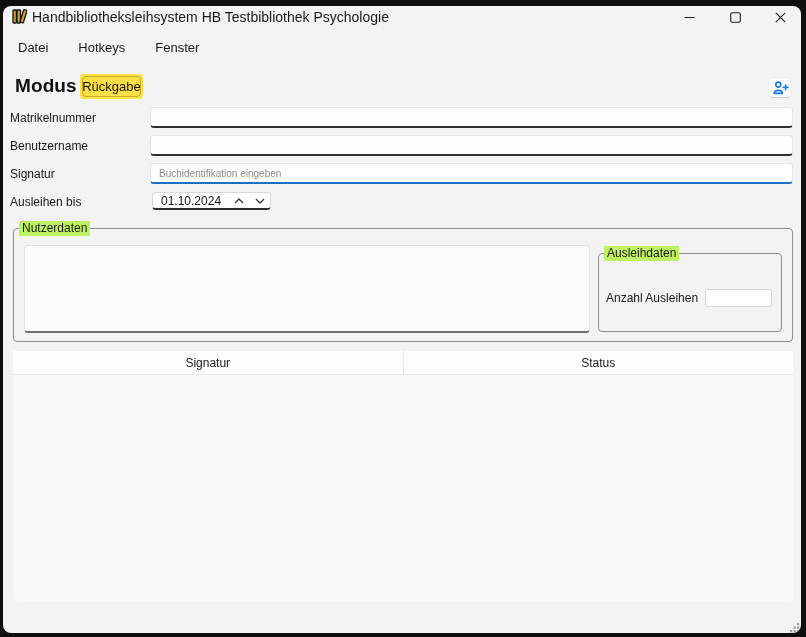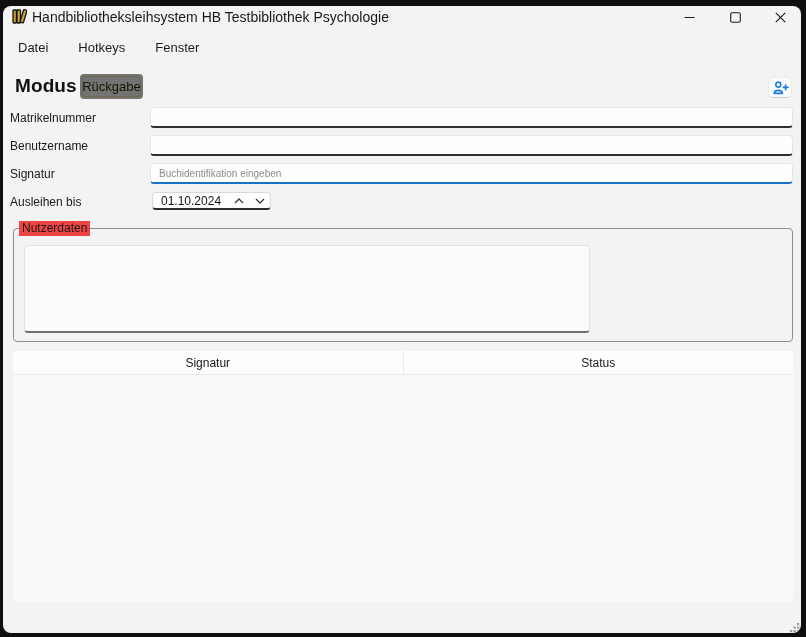--- a/index.html
+++ b/index.html
@@ -60,21 +60,21 @@
     position:absolute; left:149px; top:186px; width:119px; height:18px;
     background:#fefefe; border:1px solid #d9d9d9; border-bottom:2px solid #2c2c2c;
     border-radius:4px; display:flex; align-items:flex-end;
   }
   .datebox .date-value { font-size:12px; color:#141414; margin-left:8px; flex:0 0 auto; }
   .spin { width:21px; height:100%; border:none; background:transparent; display:flex; align-items:center; justify-content:center; padding:0; }
   .spin.up { margin-left:auto; }
   
   .groupbox { position:absolute; border:1px solid #8f8f8f; border-radius:4px; }
   .groupbox > .gb-label {
-    position:absolute; top:-8px; left:5px; padding:0 3px; background:#ef4444;
+    position:absolute; top:-8px; left:5px; padding:0 3px; background:#bef264;
     font-size:12px; color:#191919; line-height:15px;
   }
   .gb-nutzer { left:10px; top:222px; width:780px; height:114px; }
   .gb-ausleih { width:184px; height:79px; background:#f3f3f3; }
   .nutzer-textarea {
     position:absolute; left:10px; top:16px; width:566px; height:88px;
     background:#fbfbfb; border:1px solid #e2e2e2; border-bottom:2px solid #6f6f6f;
     border-radius:4px; resize:none; outline:none; font-family:inherit; font-size:12px; padding:4px 6px; color:#1b1b1b;
   }
   .anzahl-label { position:absolute; left:7px; top:37px; font-size:12px; color:#191919; }
@@ -123,21 +123,21 @@
     </button>
   </div>
 
   <div class="menubar">
     <div class="menu-item">Datei</div>
     <div class="menu-item">Hotkeys</div>
     <div class="menu-item">Fenster</div>
   </div>
 
   <div class="mode-label">Modus</div>
-  <div class="mode-badge" style="background:#737373;">Rückgabe</div>
+  <div class="mode-badge" style="background:#fde047;">Rückgabe</div>
   <button class="adduser-btn">
     <svg width="17" height="14" viewBox="0 0 17 14">
       <circle cx="6.3" cy="3.7" r="2.5" fill="none" stroke="#1F7CE4" stroke-width="1.7"></circle>
       <path d="M 2.2 12.3 Q 2.2 9.3 6.3 9.3 Q 10.4 9.3 10.4 12.3 Z" fill="none" stroke="#1F7CE4" stroke-width="1.7" stroke-linejoin="round"></path>
       <path d="M 13.6 4.0 L 13.6 8.6 M 11.3 6.3 L 15.9 6.3" stroke="#1F7CE4" stroke-width="1.7" stroke-linecap="round"></path>
     </svg>
   </button>
 
   <div class="field-label" style="top:105px;">Matrikelnummer</div>
   <input class="textbox" style="top: 101px;" value="">
@@ -159,20 +159,25 @@
     <button class="spin down">
       <svg width="10" height="6" viewBox="0 0 10 6">
           <path d="M1 1 L5 5 L9 1" fill="none" stroke="#3c3c3c" stroke-width="1.3"></path>
         </svg>
     </button>
   </div>
 
   <div class="groupbox gb-nutzer">
     <span class="gb-label">Nutzerdaten</span>
     <textarea class="nutzer-textarea" readonly="" style=""></textarea>
+    <div class="groupbox gb-ausleih" style="left:584px; top:24px;">
+      <span class="gb-label">Ausleihdaten</span>
+      <div class="anzahl-label">Anzahl Ausleihen</div>
+      <input class="anzahl-input" value="" style="">
+    </div>
   </div>
 
   <div class="table">
     <div class="thead">
       <div class="th">Signatur</div>
       <div class="th">Status</div>
     </div>
     <div class="tbody"></div>
   </div>
 

